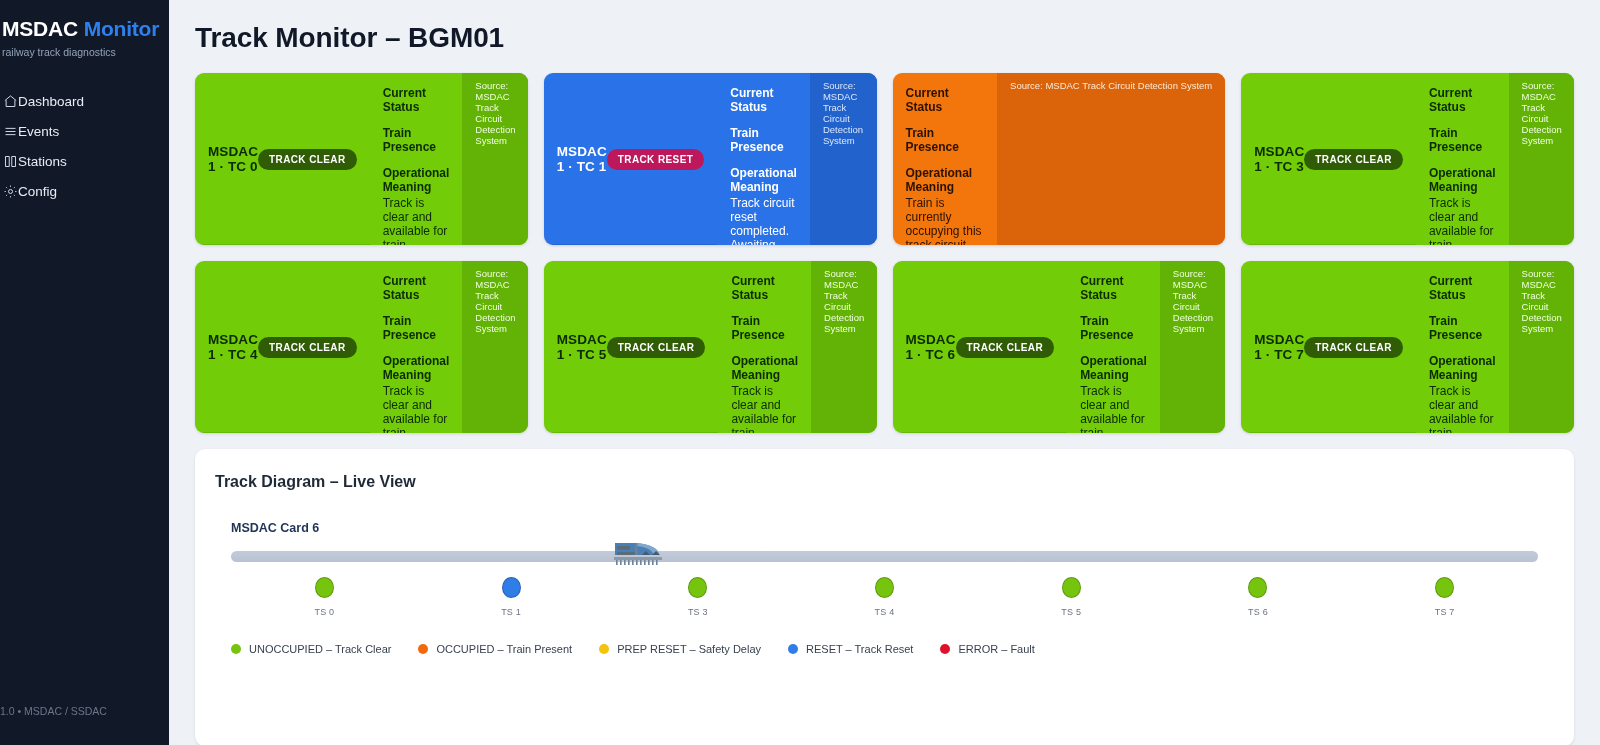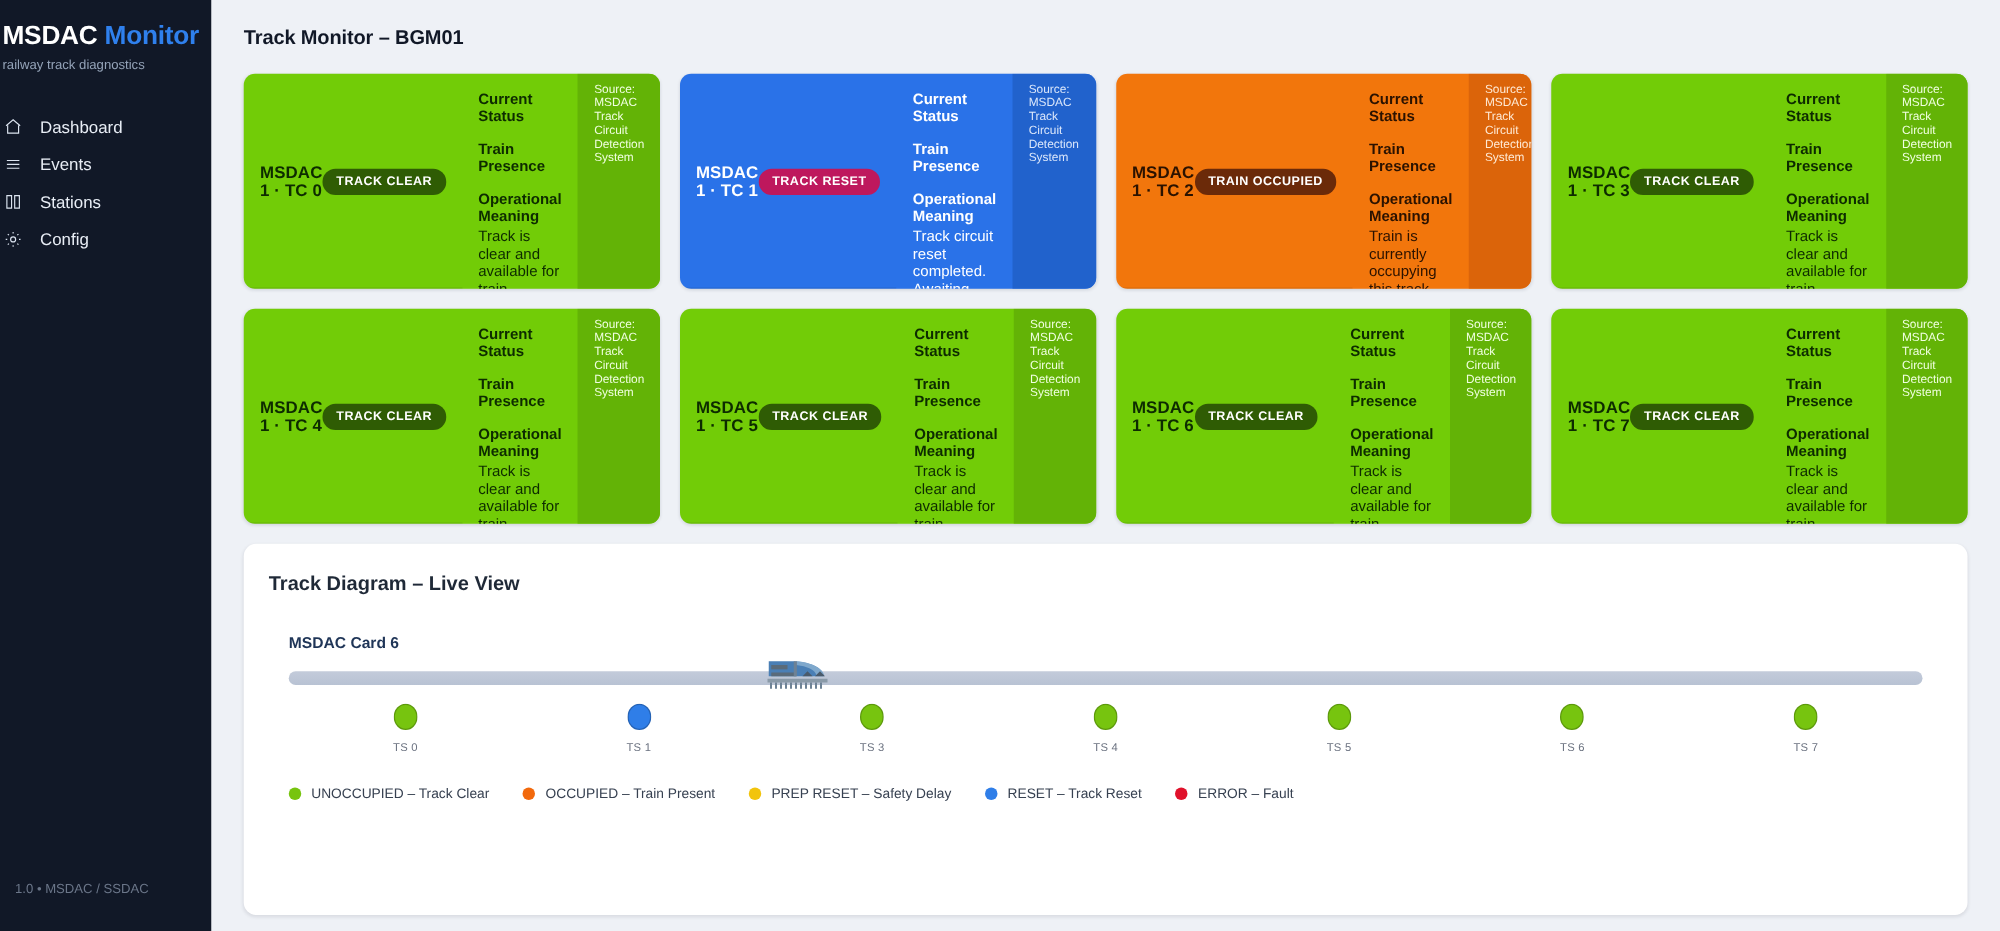--- a/index.html
+++ b/index.html
@@ -24,40 +24,40 @@
   .brand-title {
     font-size: 21px; font-weight: bold; letter-spacing: -0.2px;
     color: #ffffff; white-space: nowrap;
   }
   .brand-title .accent { color: #2f80ed; }
   .brand-sub {
     font-size: 10.5px; color: #94a3b8; margin-top: 5px; white-space: nowrap;
   }
   .nav { margin-top: 28px; }
   .nav-item {
-    display: flex; align-items: center; gap: 14px;
+    display: flex; align-items: center; gap: 0;
     padding: 7px 10px 7px 2px;
     font-size: 13.5px; color: #e8edf5; cursor: pointer;
     white-space: nowrap;
   }
   .nav-icon { width: 16px; height: 16px; display: inline-flex; align-items: center; justify-content: center; flex: 0 0 16px; }
   .nav-icon svg { width: 15px; height: 15px; stroke: #dbe3ef; fill: none; stroke-width: 1.5; }
   .side-footer {
-    position: absolute; bottom: 28px; left: 24px;
+    position: absolute; bottom: 28px; left: 12px;
     font-size: 10.5px; color: #6b7689; white-space: nowrap;
   }
 
   
   .main {
     flex: 1; height: 745px; overflow: hidden;
     padding: 22px 26px 0 26px;
     background: #eef1f6;
   }
   .page-title {
-    font-size: 16px; font-weight: bold; color: #111827;
+    font-size: 28px; font-weight: bold; color: #111827;
     margin-bottom: 19px; letter-spacing: -0.1px;
   }
 
   
   .grid {
     display: grid;
     grid-template-columns: repeat(4, 1fr);
     gap: 16px;
     margin-bottom: 16px;
   }
@@ -245,24 +245,20 @@
               <div class="tc-value"></div>
             </div>
             <div class="tc-row">
               <div class="tc-label">Operational Meaning</div>
               <div class="tc-value">Track circuit reset completed. Awaiting clearance.</div>
             </div>
           </div>
           <div class="tc-foot">Source: MSDAC Track Circuit Detection System</div>
         </div>
         <div class="tc-card theme-orange">
-          <div class="tc-head">
-            <div class="tc-title">MSDAC 1 · TC 2</div>
-            <div class="tc-badge">TRAIN OCCUPIED</div>
-          </div>
           <div class="tc-body">
             <div class="tc-row">
               <div class="tc-label">Current Status</div>
               <div class="tc-value"></div>
             </div>
             <div class="tc-row">
               <div class="tc-label">Train Presence</div>
               <div class="tc-value"></div>
             </div>
             <div class="tc-row">

